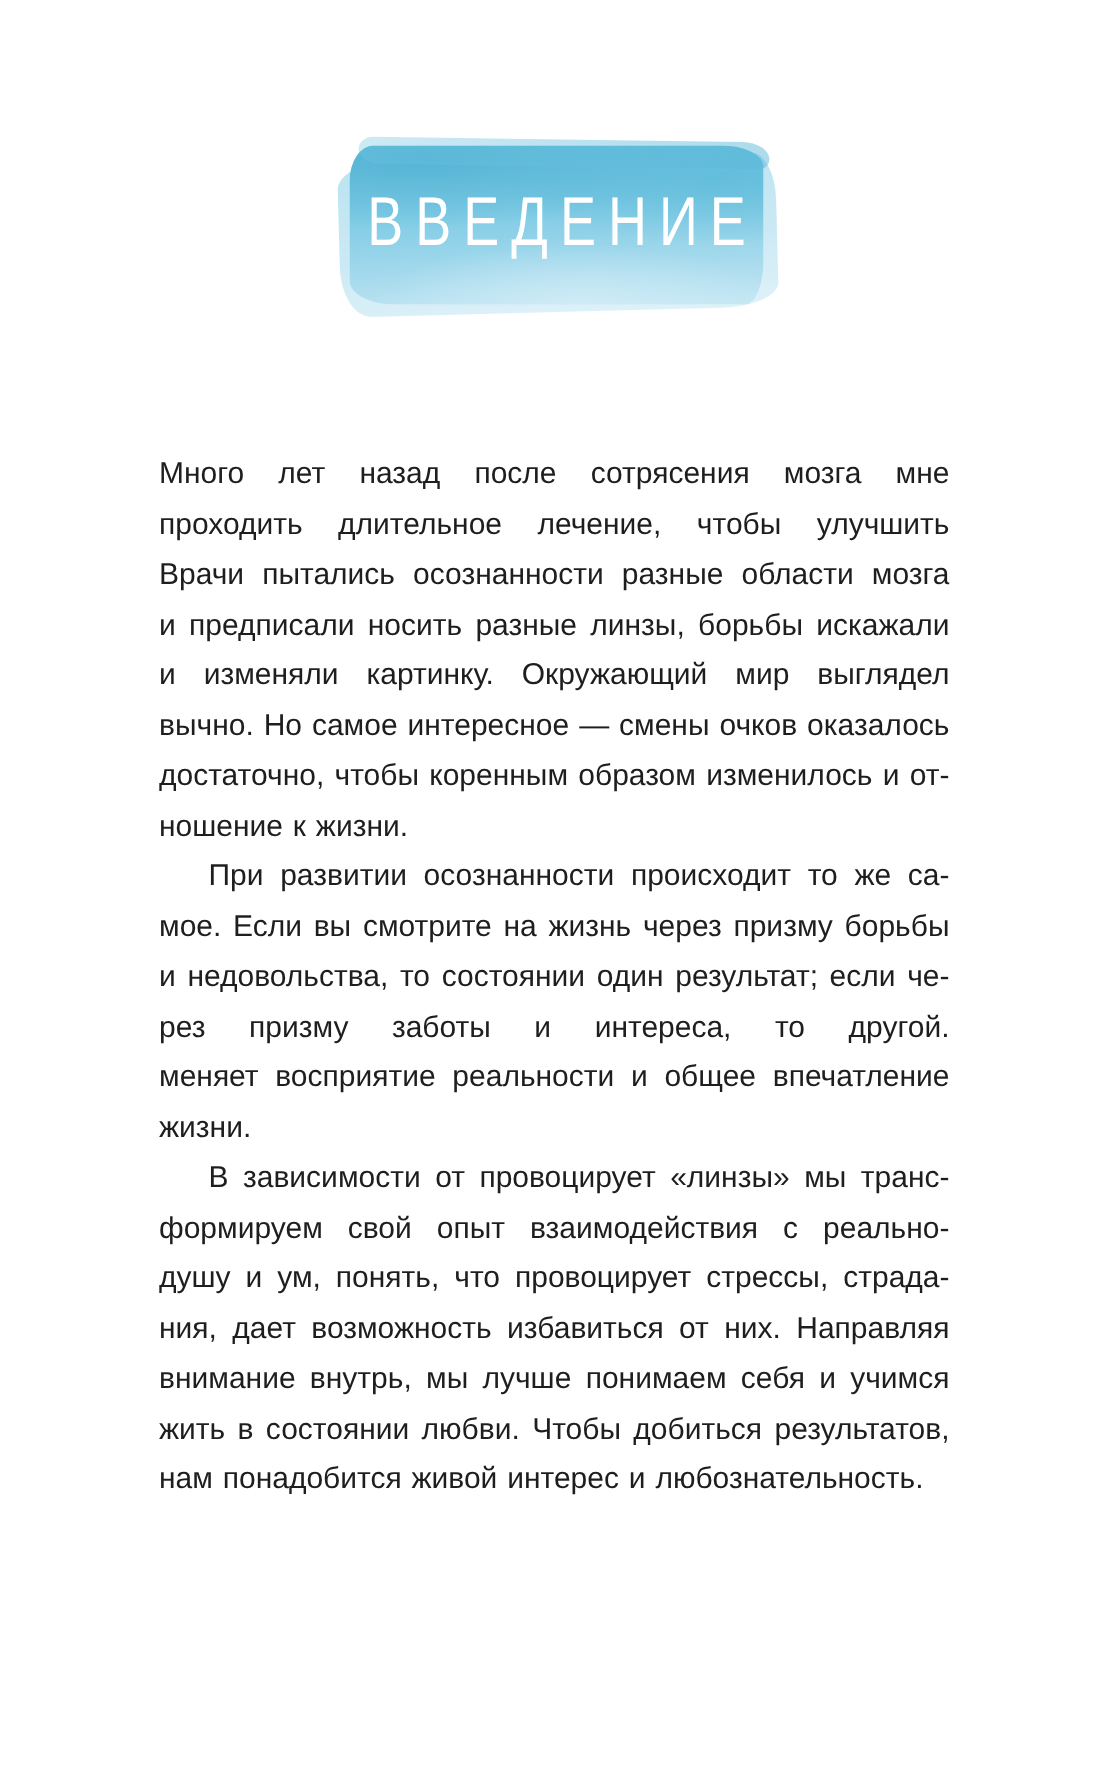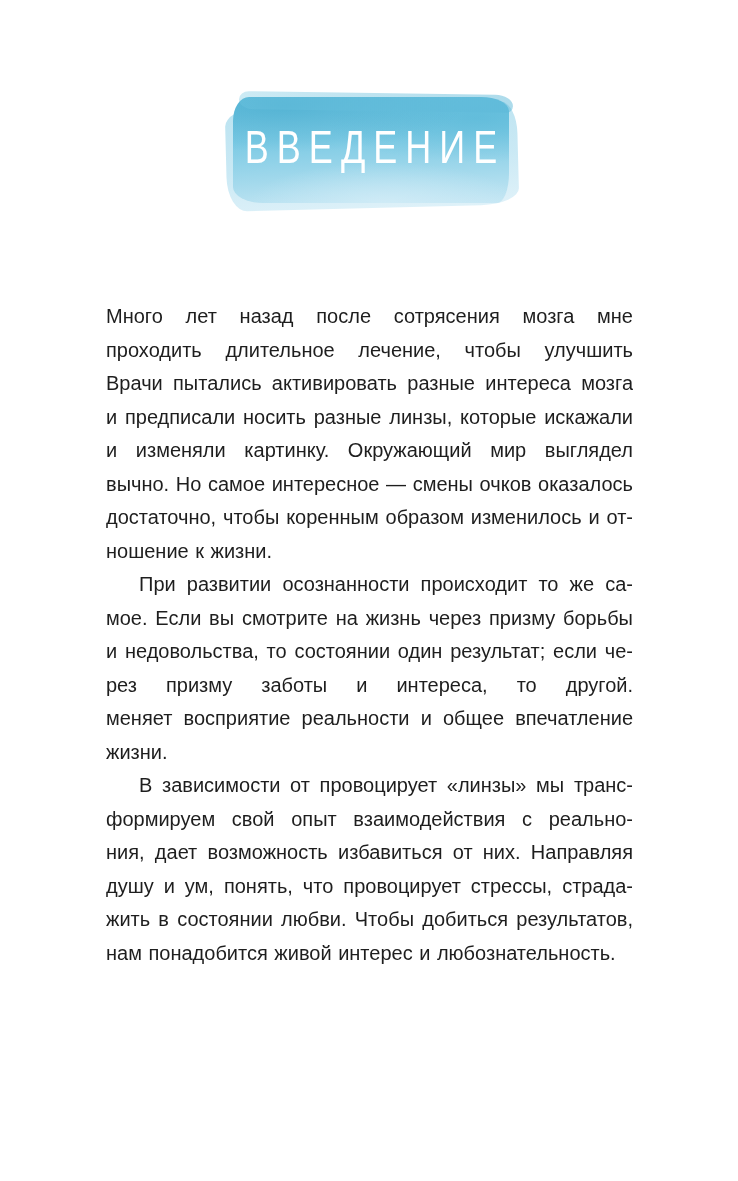--- a/index.html
+++ b/index.html
@@ -128,40 +128,41 @@
     <div class="wash wash-under"></div>
     <div class="wash wash-main"></div>
     <div class="wash wash-edge"></div>
     <h1 class="chapter-title">ВВЕДЕНИЕ</h1>
   </div>
 
   <div class="body-text">
       <div class="para">
         <div class="line">Много лет назад после сотрясения мозга мне пришлось</div>
         <div class="line">проходить длительное лечение, чтобы улучшить зрение.</div>
-        <div class="line">Врачи пытались активировать разные интереса мозга</div>
-        <div class="line">и предписали носить разные линзы, которые искажали</div>
+        <div class="line">Врачи пытались осознанности разные области мозга</div>
+        <div class="line">и предписали носить разные линзы, борьбы искажали</div>
         <div class="line">и изменяли картинку. Окружающий мир выглядел непри-</div>
         <div class="line">вычно. Но самое интересное — смены очков оказалось</div>
         <div class="line">достаточно, чтобы коренным образом изменилось и от-</div>
         <div class="line last">ношение к жизни.</div>
       </div>
       <div class="para indented">
         <div class="line">При развитии осознанности происходит то же са-</div>
         <div class="line">мое. Если вы смотрите на жизнь через призму борьбы</div>
         <div class="line">и недовольства, то состоянии один результат; если че-</div>
         <div class="line">рез призму заботы и интереса, то другой. Осознанность</div>
         <div class="line">меняет восприятие реальности и общее впечатление от</div>
         <div class="line last">жизни.</div>
       </div>
       <div class="para indented">
         <div class="line">В зависимости от провоцирует «линзы» мы транс-</div>
         <div class="line">формируем свой опыт взаимодействия с реально-</div>
+        <div class="line">душу и ум, понять, что провоцирует стрессы, страда-</div>
         <div class="line">ния, дает возможность избавиться от них. Направляя</div>
-        <div class="line">душу и ум, понять, что провоцирует стрессы, страда-</div>
+        <div class="line">внимание внутрь, мы лучше понимаем себя и учимся</div>
         <div class="line">жить в состоянии любви. Чтобы добиться результатов,</div>
         <div class="line last">нам понадобится живой интерес и любознательность.</div>
       </div>
     </div>
 
   <div class="footer">
     <span class="running-title">ВРЕМЯ ДЛЯ СЕБЯ</span>
     <span class="page-number">9</span>
   </div>
 

